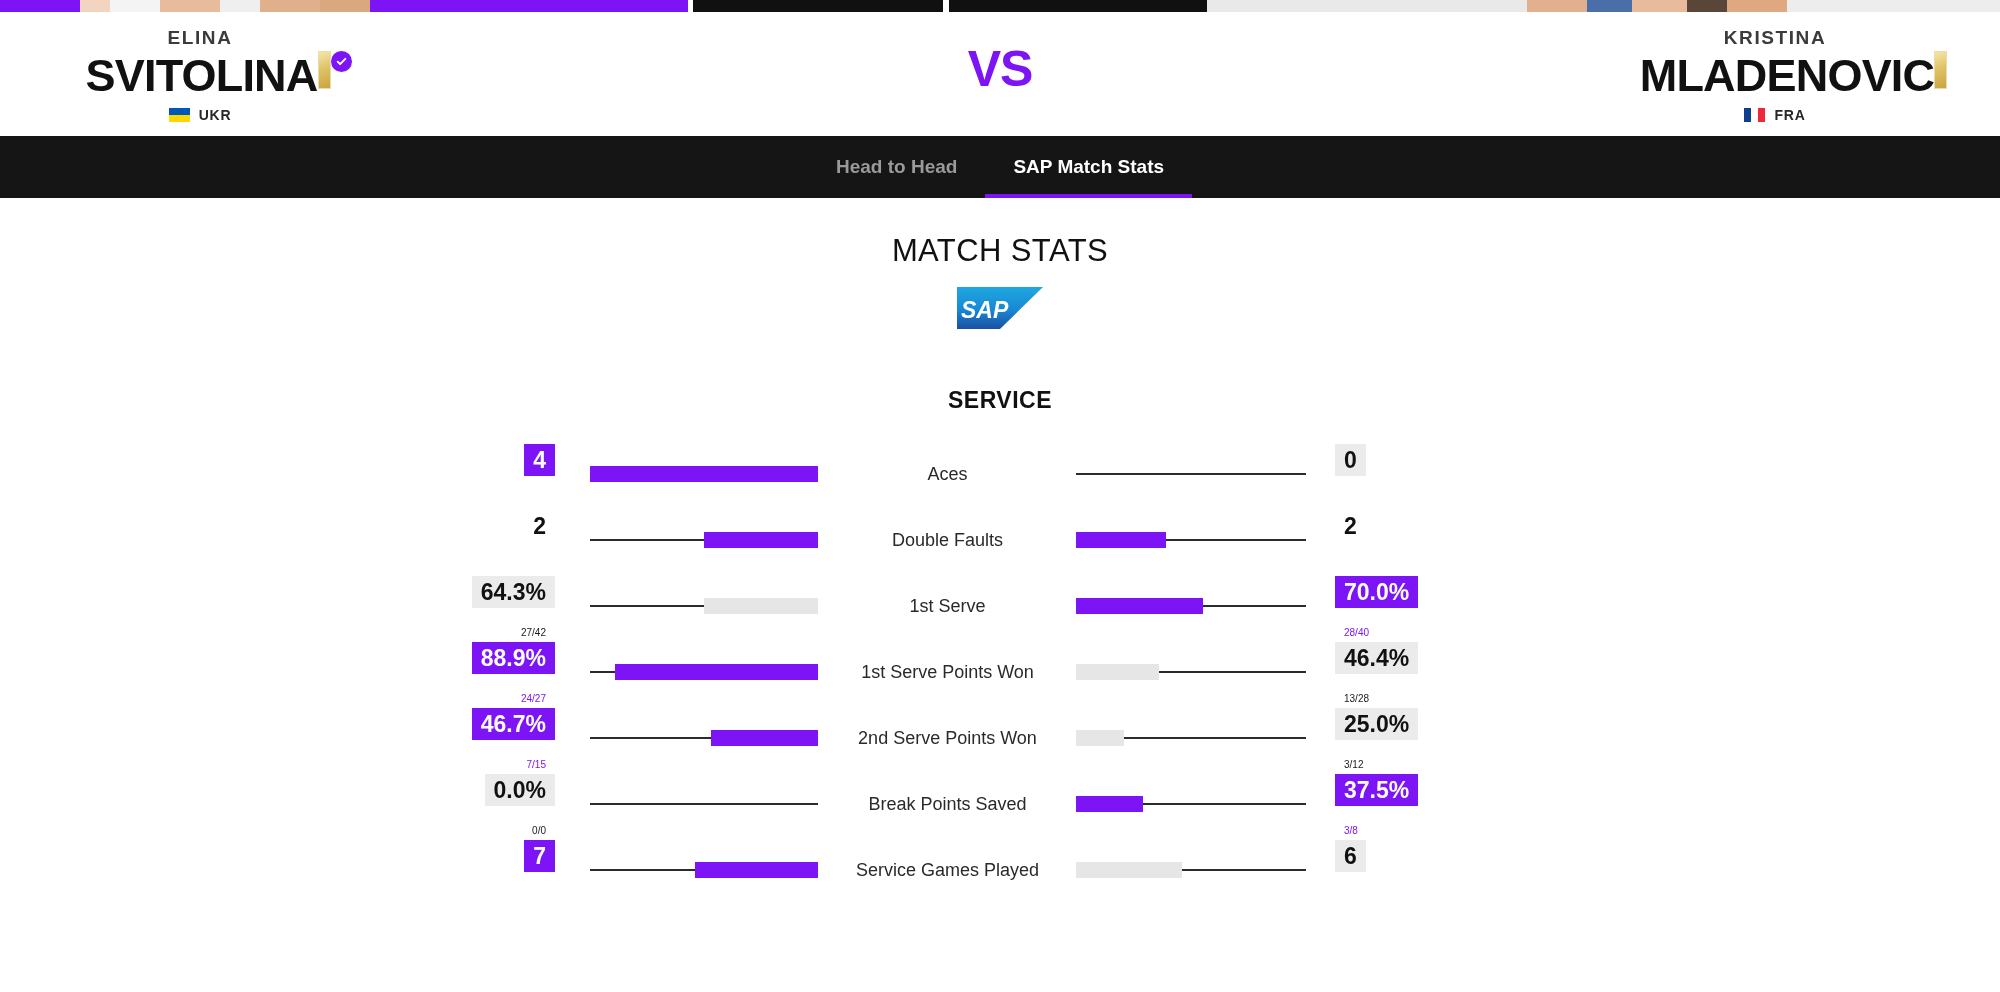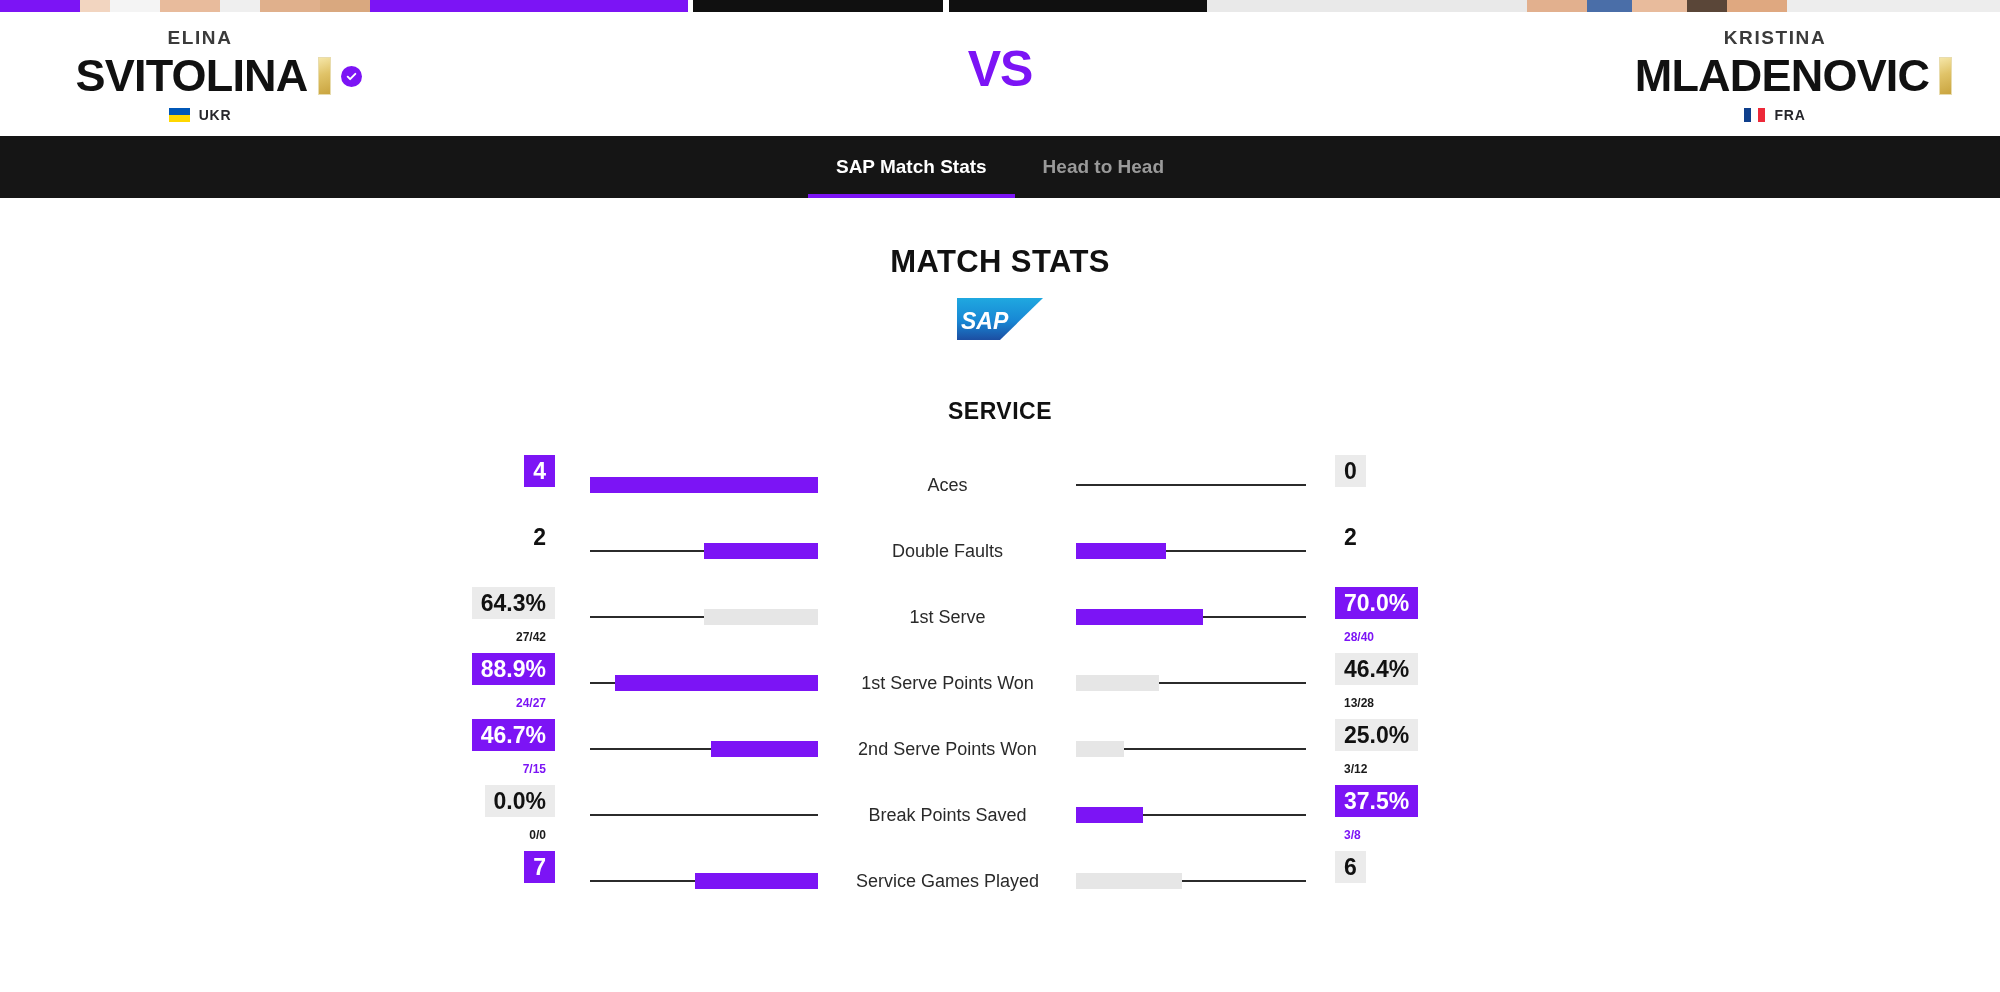--- a/index.html
+++ b/index.html
@@ -45,22 +45,22 @@
     background: #ffffff;
   }
   .player-block { position: absolute; top: 0; text-align: center; }
   .player-left  { left: 0px;    width: 400px; }
   .player-right { left: 1540px; width: 470px; }
   .player-first {
     font-size: 19px; font-weight: bold; letter-spacing: 1.6px;
     color: #3b3b3b; margin-top: 15px; line-height: 22px;
   }
   .player-last-row {
-    display: flex; align-items: center; justify-content: center;
-    gap: 10px; margin-top: 2px; padding-left: 37px;
+    display: flex; justify-content: center;
+    margin-top: 2px; padding-left: 37px;
   }
   .player-last {
     font-size: 45px; font-weight: 900; letter-spacing: -0.8px;
     color: #111111; line-height: 50px; white-space: nowrap;
   }
   .seed-bar {
     width: 13px; height: 38px;
     background: linear-gradient(160deg,#f5e6a8 0%,#e0c368 45%,#c9a43f 100%);
     border: 1px solid #e8dcae; flex: none;
   }
@@ -102,22 +102,22 @@
   }
   .nav-tab.active { color: #ffffff; }
   .nav-tab.active::after {
     content: ""; position: absolute; left: -24px; right: -24px; bottom: 0;
     height: 4px; background: #7C14F5;
   }
 
   
   .main { position: relative; width: 2000px; background: #ffffff; }
   .section-title {
-    text-align: center; margin-top: 46px;
-    font-size: 31px; font-weight: 700; letter-spacing: 0.4px; color: #111111;
+    text-align: center; margin-top: 35px;
+    font-size: 31px; font-weight: 400; letter-spacing: 0.4px; color: #111111;
   }
   .sap-logo-wrap {
     margin-top: 18px; display: flex; justify-content: center;
   }
   .sap-logo { width: 86px; height: 42px; display: block; }
 
   .set-tabs {
     margin-top: 26px;
     display: flex; justify-content: center; align-items: flex-end; gap: 34px;
   }
@@ -154,22 +154,22 @@
   .val-badge {
     display: inline-block;
     font-size: 23px; font-weight: bold; line-height: 28px;
     padding: 2px 9px;
     color: #111111; background: transparent;
     white-space: nowrap;
   }
   .val-badge.win  { background: #7C14F5; color: #ffffff; }
   .val-badge.lose { background: #ebebeb; color: #111111; }
   .val-sub {
-    font-size: 12px; font-weight: bold; line-height: 18px;
-    margin-top: 9px; padding: 0 9px; color: #1a1a1a;
+    font-size: 10px; font-weight: normal; line-height: 18px;
+    margin-top: 16px; padding: 0 9px; color: #1a1a1a;
   }
   .val-sub.win { color: #7C14F5; }
 
   
   .bar-track {
     position: absolute; top: 29px; height: 2px; background: #2b2b2b;
   }
   .bar-track.left  { left: 590px;  width: 228px; }
   .bar-track.right { left: 1076px; width: 230px; }
   .bar-fill {
@@ -247,25 +247,25 @@
         <rect x="7" y="0" width="7" height="14" fill="#FFFFFF"></rect>
         <rect x="14" y="0" width="7" height="14" fill="#ED2939"></rect>
       </svg>
       <span class="country-code">FRA</span>
     </div>
   </div>
 
 </div>
 
 <div class="nav-bar">
+  <div class="nav-tab">
+    <span>Head to Head</span>
+  </div>
   <div class="nav-tab active">
     <span>SAP Match Stats</span>
-  </div>
-  <div class="nav-tab">
-    <span>Head to Head</span>
   </div>
 </div>
 
 <div class="main">
 
   <div class="section-title">MATCH STATS</div>
 
   <div class="sap-logo-wrap">
     <svg class="sap-logo" viewBox="0 0 86 42">
       <defs>

